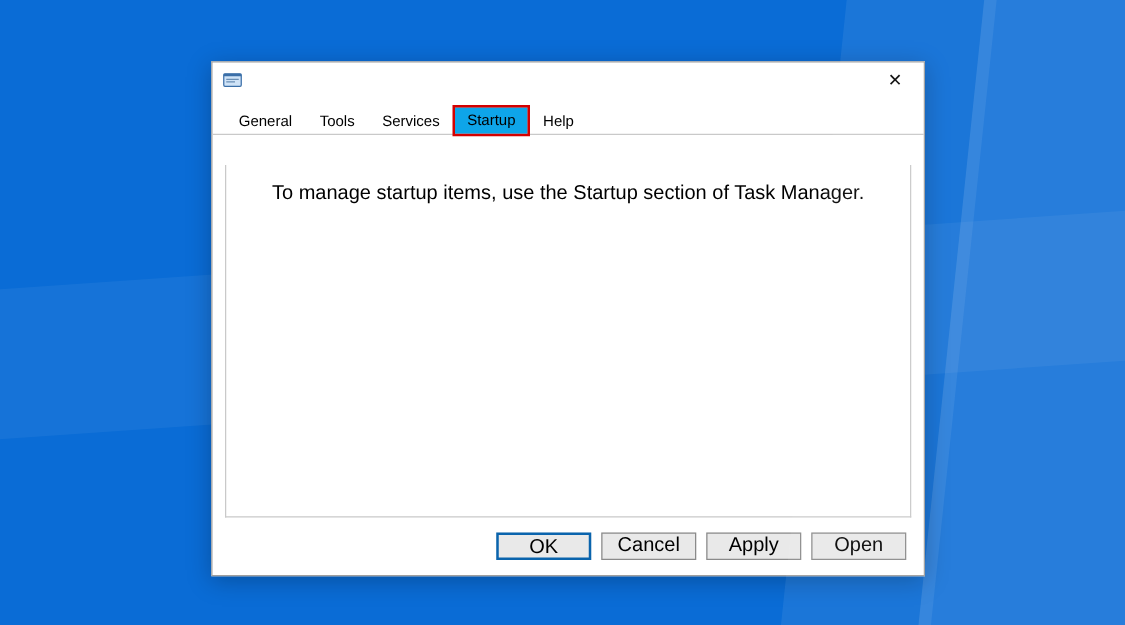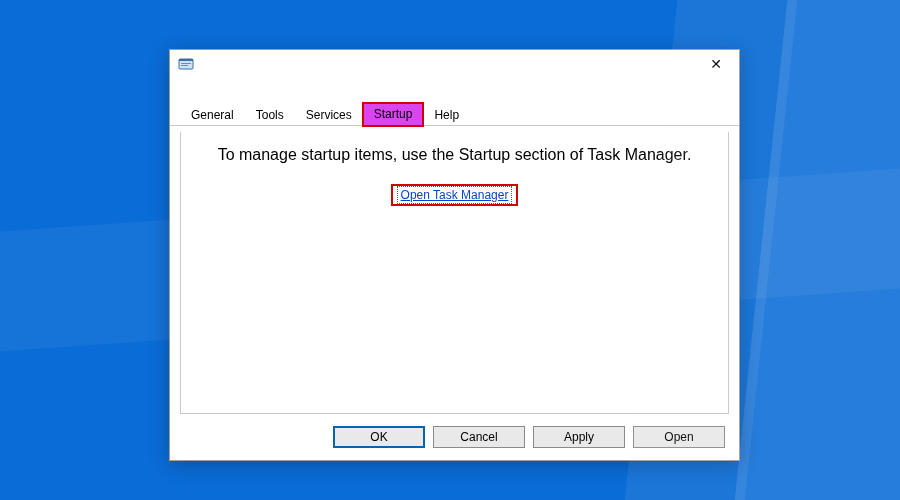--- a/index.html
+++ b/index.html
@@ -8,31 +8,31 @@
   .desktop::before,.desktop::after{content:"";position:absolute;background:rgba(255,255,255,0.12);}
   .desktop::before{left:760px;top:-60px;width:220px;height:640px;transform:skewX(-6deg);}
   .desktop::after{left:650px;top:-80px;width:120px;height:680px;transform:skewX(-6deg);background:rgba(255,255,255,0.07);}
   .beam3{position:absolute;left:0;top:200px;width:900px;height:120px;background:rgba(255,255,255,0.05);transform:skewY(-4deg);}
   .window{position:absolute;left:169px;top:49px;width:569px;height:410px;background:#fff;border:1px solid #9e9e9e;box-shadow:0 4px 18px rgba(0,0,0,0.25);}
   .titlebar{height:28px;display:flex;align-items:center;justify-content:space-between;padding:0 6px 0 8px;}
   .title-left{display:flex;align-items:center;gap:6px;}
   .app-icon{width:16px;height:16px;}
   .title-text{font-size:12px;}
   .close-btn{width:34px;height:24px;display:flex;align-items:center;justify-content:center;font-size:14px;line-height:1;cursor:default;}
-  .tabstrip{display:flex;align-items:flex-end;height:23px;padding-left:10px;border-bottom:1px solid #c9c9c9;margin-top:24px;}
+  .tabstrip{display:flex;align-items:flex-end;height:23px;padding-left:10px;border-bottom:1px solid #c9c9c9;margin-top:6px;}
   .tab{padding:3px 10px 4px 10px;border:1px solid transparent;border-bottom:none;position:relative;top:1px;cursor:default;}
-  .tab.active{background:#d946ef;border-color:#c9c9c9;border-bottom:1px solid #fff;}
+  .tab.active{background:#0ea5e9;border-color:#c9c9c9;border-bottom:1px solid #fff;}
   .tab.highlight{outline:2px solid #d40000;outline-offset:-1px;}
   .tab-page{position:absolute;left:10px;right:10px;top:82px;bottom:46px;border:1px solid #c9c9c9;border-top:none;background:#fff;}
   .msg{text-align:center;margin-top:14px;font-size:16px;}
   .link-wrap{text-align:center;margin-top:22px;}
   .link{color:#0645cc;text-decoration:underline;cursor:pointer;padding:1px 3px;border:1px dotted #555;}
   .link-highlight{display:inline-block;outline:2px solid #d40000;padding:2px 4px;}
   .button-row{position:absolute;right:14px;bottom:12px;display:flex;gap:8px;}
-  .btn{width:92px;height:22px;border:1px solid #8a8a8a;background:#e9e9e9;font-family:inherit;font-size:12px;cursor:default;}
+  .btn{width:76px;height:22px;border:1px solid #8a8a8a;background:#e9e9e9;font-family:inherit;font-size:16px;cursor:default;}
   .btn.default{border:2px solid #0a64ad;background:#e9e9e9;}
 </style>
 </head>
 <body>
 
 <div class="desktop">
   <div class="beam3"></div>
 
   <div class="window">
 
@@ -54,25 +54,20 @@
     <div class="tabstrip">
       <div class="tab">General</div>
       <div class="tab">Tools</div>
       <div class="tab">Services</div>
       <div class="tab active highlight">Startup</div>
       <div class="tab">Help</div>
     </div>
 
     <div class="tab-page">
       <div class="msg">To manage startup items, use the Startup section of Task Manager.</div>
-      <div class="link-wrap">
-        <span class="link-highlight">
-          <span class="link">Open Task Manager</span>
-        </span>
-      </div>
     </div>
 
     <div class="button-row">
       <button class="btn default">OK</button>
       <button class="btn">Cancel</button>
       <button class="btn">Apply</button>
       <button class="btn">Open</button>
     </div>
 
   </div>

